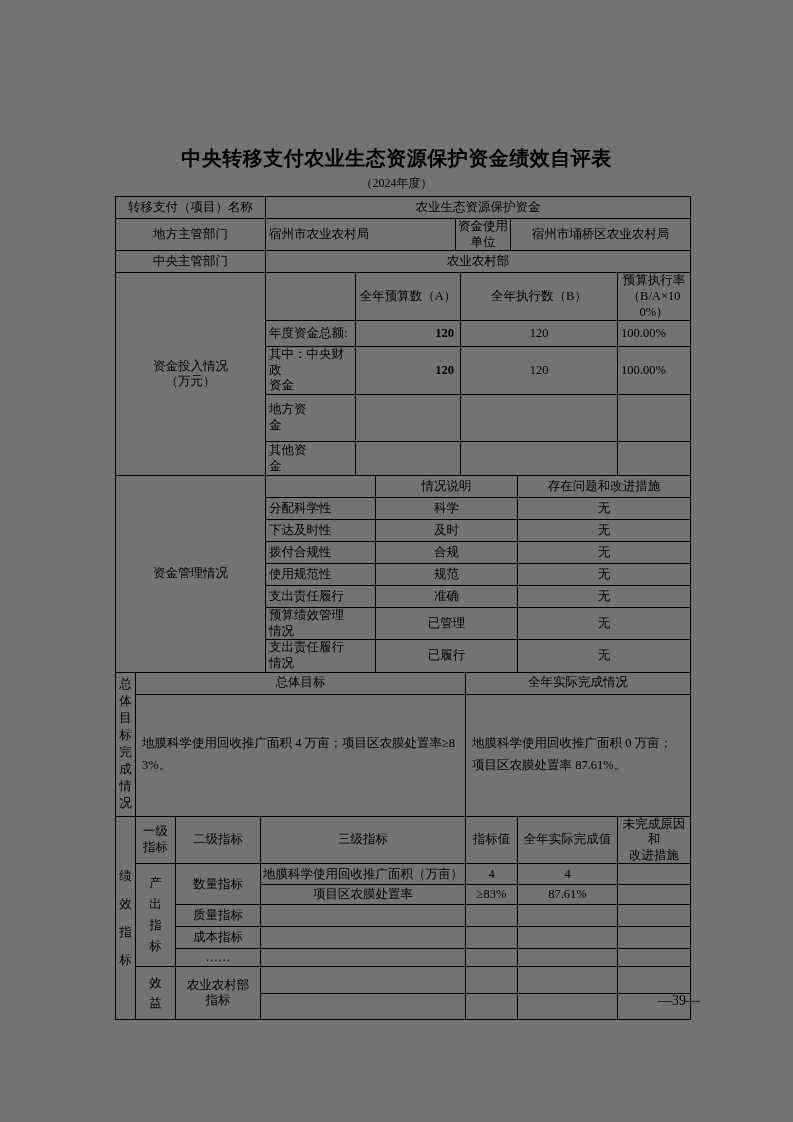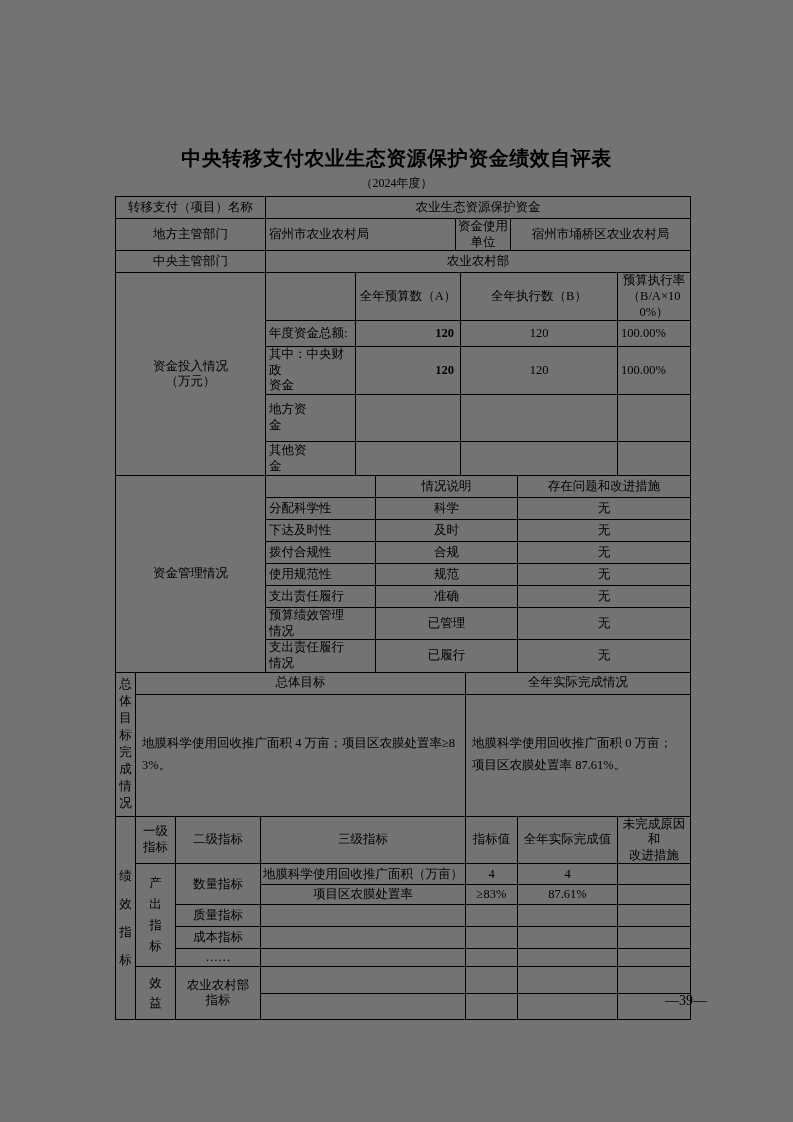--- a/index.html
+++ b/index.html
@@ -15,21 +15,21 @@
   .lft { text-align:left; padding-left:3px; }
   .rgt { text-align:right; padding-right:6px; }
   .bold { font-weight:bold; }
   .pre { white-space:pre-line; }
   .para { text-align:left; padding:4px 6px; line-height:1.75; word-break:break-all; }
   .vert { padding:0; }
   .vh17 { line-height:17px; }
   .vh28 { line-height:28px; }
   .vh21 { line-height:21px; }
   .vh20 { line-height:20px; }
-  .pageno { position:absolute; top:993px; left:132px; width:575px; text-align:right; font-size:14px; }
+  .pageno { position:absolute; top:993px; left:125px; width:575px; text-align:right; font-size:14px; }
 </style>
 </head>
 <body>
 
 <div class="page">
 
   <div class="title">中央转移支付农业生态资源保护资金绩效自评表</div>
   <div class="subtitle">（2024年度）</div>
 
   <div class="tables">

